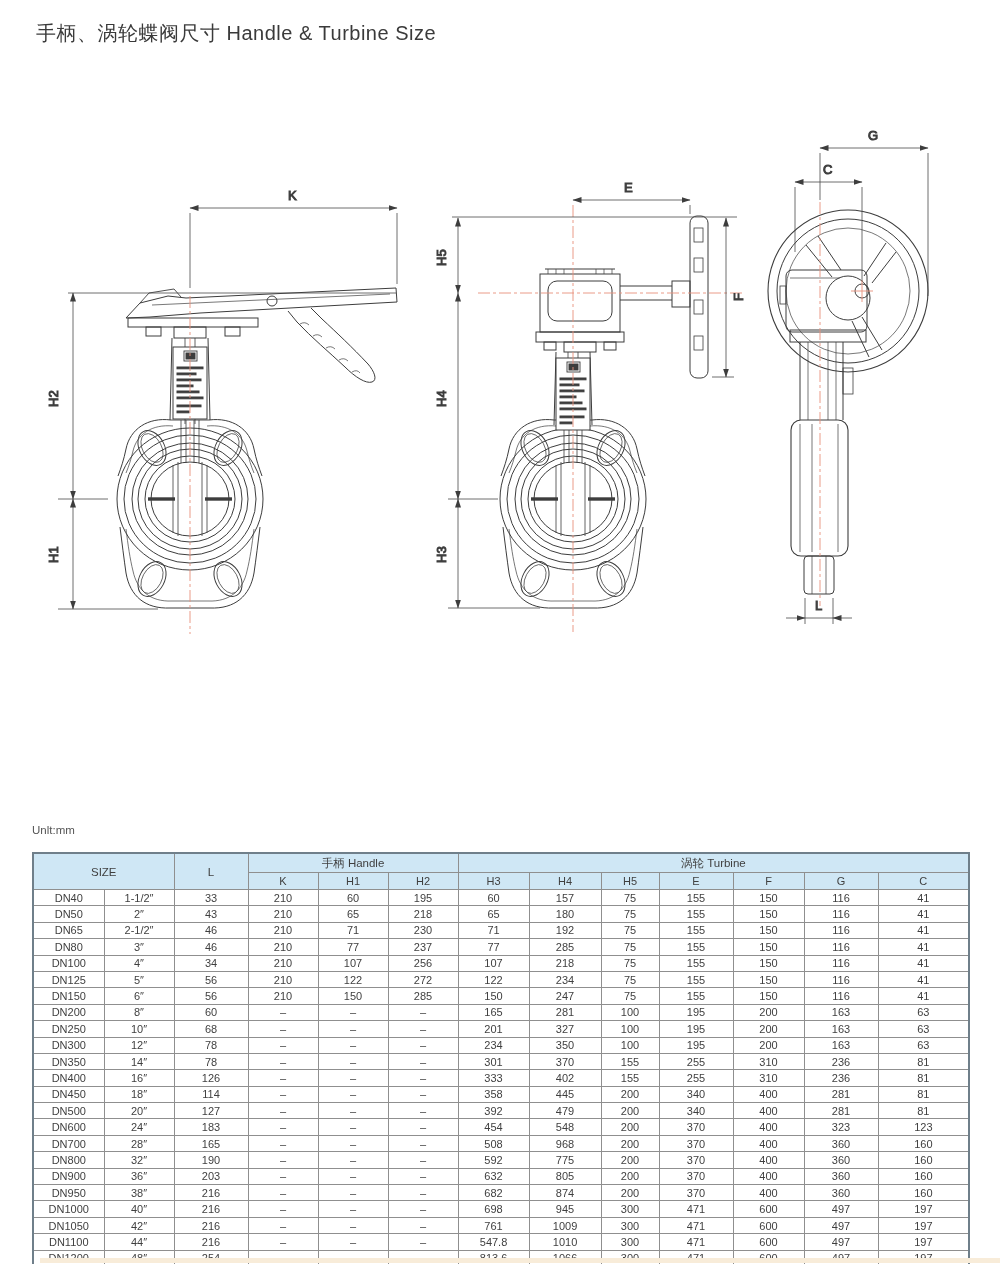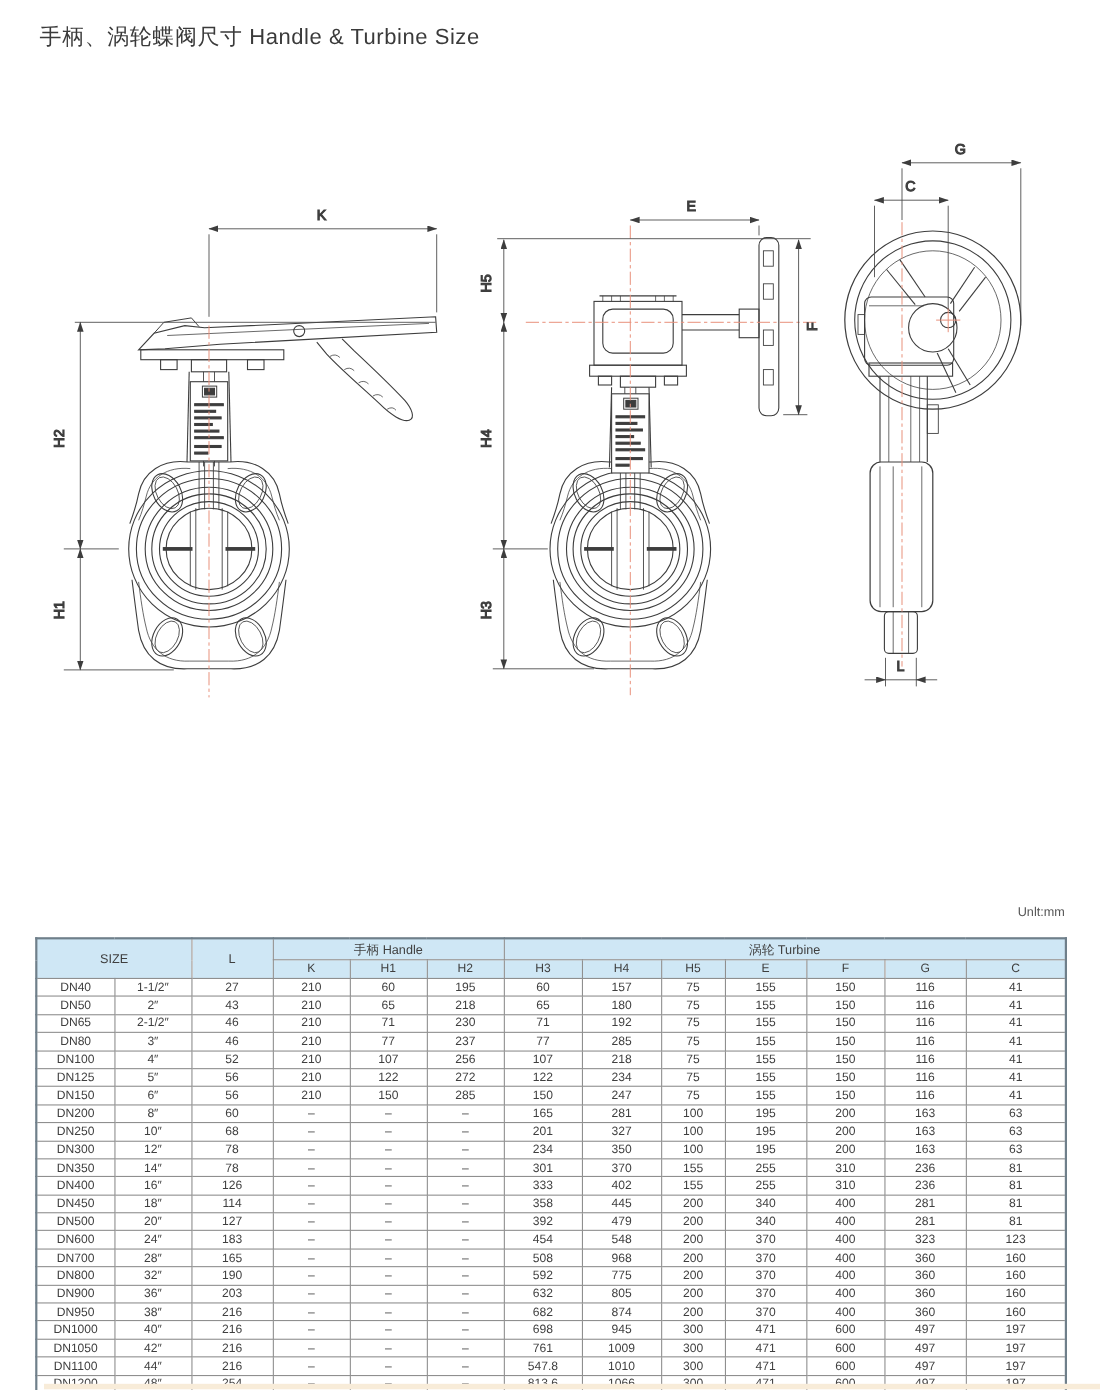--- a/index.html
+++ b/index.html
@@ -1,19 +1,19 @@
 <!DOCTYPE html>
 <html><head>
 <meta charset="utf-8">
 <style>
   html,body{margin:0;padding:0;background:#ffffff;width:1000px;height:1264px;
     font-family:"Liberation Sans","DejaVu Sans",sans-serif;position:relative;overflow:hidden;}
   #page{position:relative;width:809px;height:1264px;background:#fff;}
   .title{position:absolute;left:36px;top:20px;font-size:20px;color:#3a3a3a;letter-spacing:0.5px;}
-  .unit{position:absolute;left:32px;top:824px;width:936px;text-align:right;font-size:11.5px;color:#555;}
+  .unit{position:absolute;left:32px;top:824px;width:936px;text-align:left;font-size:11.5px;color:#555;}
   svg text{font-family:"Liberation Sans","DejaVu Sans",sans-serif;fill:#4a4a4a;}
   .drawing-svg{position:absolute;left:0;top:0;}
   
   .dim-table{position:absolute;left:32px;top:852px;width:936px;border-collapse:collapse;
     table-layout:fixed;font-size:11px;color:#3f3f3f;}
   .dim-table th,.dim-table td{border:1px solid #8f8f8f;text-align:center;vertical-align:middle;
     padding:0;font-weight:normal;overflow:hidden;white-space:nowrap;}
   .dim-table{border:2px solid #6f7f8a;}
   .dim-table thead th{background:#cfe7f5;}
   .dim-table thead tr.h1 th{height:18px;font-size:11.5px;}
@@ -268,21 +268,21 @@
         <th>E</th>
         <th>F</th>
         <th>G</th>
         <th>C</th>
       </tr>
     </thead>
     <tbody>
         <tr>
           <td>DN40</td>
           <td>1-1/2″</td>
-          <td>27</td>
+          <td>33</td>
           <td>210</td>
           <td>60</td>
           <td>195</td>
           <td>60</td>
           <td>157</td>
           <td>75</td>
           <td>155</td>
           <td>150</td>
           <td>116</td>
           <td>41</td>
@@ -328,21 +328,21 @@
           <td>285</td>
           <td>75</td>
           <td>155</td>
           <td>150</td>
           <td>116</td>
           <td>41</td>
         </tr>
         <tr>
           <td>DN100</td>
           <td>4″</td>
-          <td>52</td>
+          <td>34</td>
           <td>210</td>
           <td>107</td>
           <td>256</td>
           <td>107</td>
           <td>218</td>
           <td>75</td>
           <td>155</td>
           <td>150</td>
           <td>116</td>
           <td>41</td>

